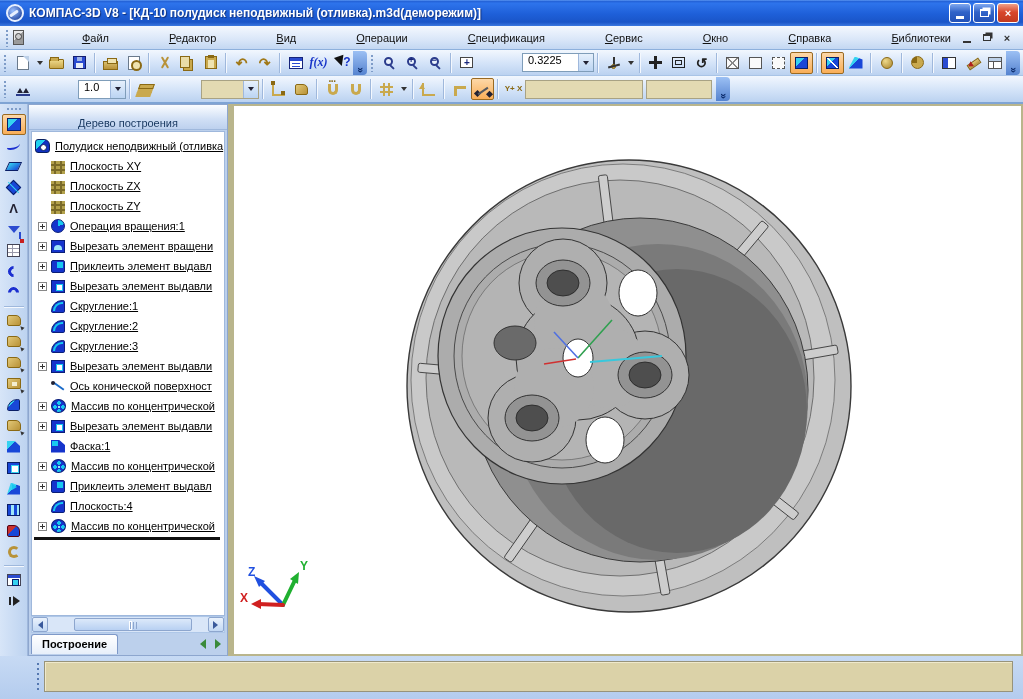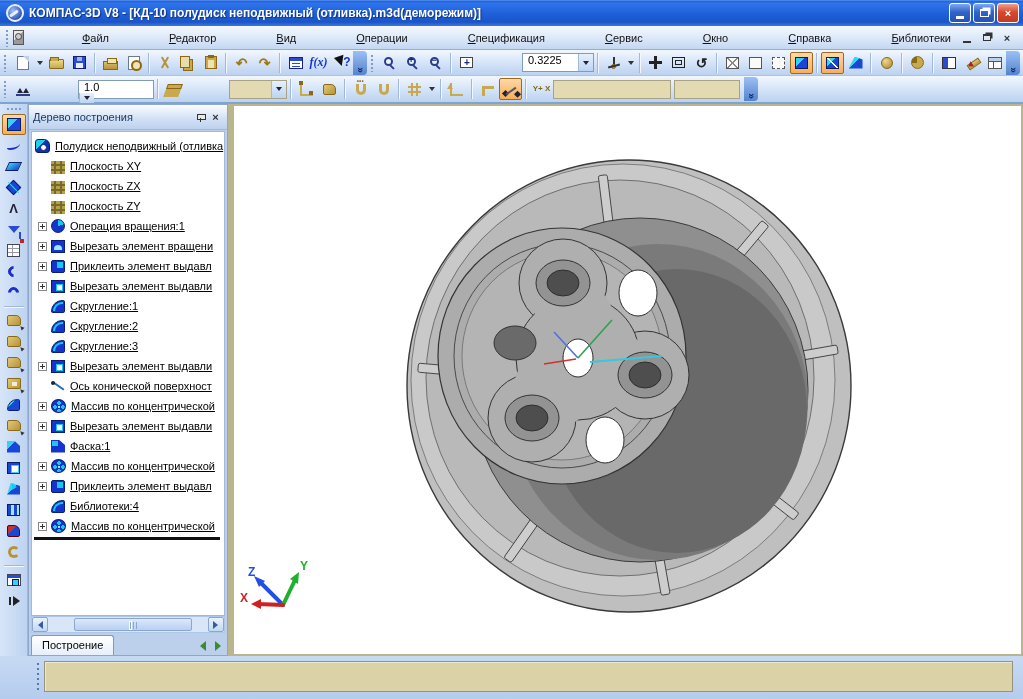--- a/index.html
+++ b/index.html
@@ -166,21 +166,21 @@
   .lp-shell { width:12px; height:12px; border:3px solid #B89238; border-right-color:transparent; border-radius:50%; }
   .lp-sectionw { width:14px; height:12px; background:#fff; border:1px solid #445; }
   .lp-sectionw::before { content:""; position:absolute; left:0; top:0; right:0; height:3px; background:#2B4BD0; }
   .lp-sectionw::after { content:""; position:absolute; right:1px; top:4px; width:5px; height:5px; background:#35D2F0; border:1px solid #0A1E66; }
   .lp-expand { width:14px; height:12px; }
   .lp-expand::before { content:""; position:absolute; left:2px; top:2px; width:2px; height:8px; background:#222; }
   .lp-expand::after { content:""; position:absolute; left:6px; top:1px; border:5px solid transparent; border-left:7px solid #222; }
 
   
   #treepanel { position:absolute; left:28px; top:104px; width:200px; bottom:43px; background:#BCD0EC; border:1px solid #8DA6CE; display:flex; flex-direction:column; }
-  #tree-header { height:20px; background:linear-gradient(180deg,#FBFDFF,#D0DFF5 60%,#BDD1EE); border-bottom:1px solid #9FB8DC; display:flex; align-items:center; padding:12px 4px; }
+  #tree-header { height:20px; background:linear-gradient(180deg,#FBFDFF,#D0DFF5 60%,#BDD1EE); border-bottom:1px solid #9FB8DC; display:flex; align-items:center; padding:12px 4px;flex-direction:column; }
   #tree-header .title { flex:1; color:#16365E; }
   .hbtn { width:15px; height:14px; display:flex; align-items:center; justify-content:center; color:#333; font-weight:bold; font-size:11px; }
   .pin-icon { width:8px; height:10px; position:relative; }
   .pin-icon::before { content:""; position:absolute; left:0; top:2px; width:7px; height:4px; border:1px solid #333; background:#E8E8E8; }
   .pin-icon::after { content:""; position:absolute; left:3px; top:6px; width:1px; height:4px; background:#333; }
   #treebody { flex:1; background:#fff; margin:1px 2px 0 2px; border:1px solid #9FB8DC; overflow:hidden; position:relative; padding-top:4px;text-decoration:underline; }
   .trow { height:20px; display:flex; align-items:center; white-space:nowrap; overflow:hidden; }
   .texp { width:9px; height:9px; margin-left:6px; margin-right:4px; border:1px solid #888; background:#fff; position:relative; flex:none; }
   .texp::before { content:""; position:absolute; left:1px; top:3px; width:5px; height:1px; background:#333; }
   .texp::after { content:""; position:absolute; left:3px; top:1px; width:1px; height:5px; background:#333; }
@@ -215,21 +215,21 @@
     background-image:radial-gradient(circle 2px at 7px 3px,#18C8F0 95%,transparent 100%),radial-gradient(circle 2px at 3px 7px,#18C8F0 95%,transparent 100%),radial-gradient(circle 2px at 11px 7px,#18C8F0 95%,transparent 100%),radial-gradient(circle 2px at 7px 11px,#18C8F0 95%,transparent 100%),radial-gradient(circle 1.5px at 7px 7px,#9FE6F8 95%,transparent 100%); }
   .ti-chamfer { width:14px; height:13px; background:#1534CC; clip-path:polygon(0 0,55% 0,100% 42%,100% 100%,0 100%); }
   .ti-chamfer::after { content:""; position:absolute; left:1px; top:1px; width:6px; height:5px; background:#18C8F0; }
 
   #tree-hscroll { height:17px; margin:0 2px; background:#D9E6F8; display:flex; align-items:center; border:1px solid #AEC7E8; }
   .sarrow { width:16px; height:15px; background:linear-gradient(180deg,#EAF2FC,#C2D8F4); border:1px solid #8DA6CE; border-radius:2px; display:flex; align-items:center; justify-content:center; flex:none; }
   .sarrow .tri-l { border:4px solid transparent; border-right:5px solid #3A5A9C; margin-right:3px; }
   .sarrow .tri-r { border:4px solid transparent; border-left:5px solid #3A5A9C; margin-left:3px; }
   #hthumb { width:118px; height:13px; margin-left:26px; background:linear-gradient(180deg,#DCE9FA,#B8D0F2); border:1px solid #8DA6CE; border-radius:2px; position:relative; }
   #hthumb::after { content:""; position:absolute; left:50%; top:3px; width:1px; height:7px; background:#8DA6CE; box-shadow:-3px 0 0 #8DA6CE,3px 0 0 #8DA6CE,-3px 0 0 1px #fff; }
-  #tree-tabs { height:22px; display:flex; align-items:center; padding:1px 2px 0; }
+  #tree-tabs { height:22px; display:flex; align-items:flex-start; padding:1px 2px 0;font-weight:bold; }
   #tab-construction { height:20px; background:linear-gradient(180deg,#FFFFFF,#E7EFFA); border:1px solid #7E99C8; border-bottom:none; border-radius:3px 3px 0 0; padding:3px 10px 0; color:#000; }
   .tab-arrows { margin-left:auto; display:flex; gap:3px; padding-top:3px; }
   .tab-arrow { width:13px; height:13px; display:flex; align-items:center; justify-content:center; }
   .tab-arrow .tl { border:5px solid transparent; border-right:6px solid #3A8A3A; margin-right:4px; }
   .tab-arrow .tr { border:5px solid transparent; border-left:6px solid #3A8A3A; margin-left:4px; }
 
   
   #docarea { position:absolute; left:228px; top:104px; right:0; bottom:43px; background:#fff;
     border:2px solid #B9B58C; border-left:6px solid #B9B58C; }
   #model-svg { position:absolute; left:0; top:0; }
@@ -405,21 +405,21 @@
       <span class="ic ic-propsheet"></span>
     </span>
   <span class="tb-end"></span>
 </div>
 
 <div id="tb2" class="toolbar">
   <span class="grip"></span>
   <span class="tbtn">
       <span class="ic ic-steparrows"></span>
     </span>
-  <span class="combo" style="width:76px;flex-direction:column;">
+  <span class="combo" style="width:48px;">
     <span class="val">1.0</span>
     <span class="cbtn"></span>
   </span>
   <span class="tsep"></span>
   <span class="tbtn">
       <span class="ic ic-layers"></span>
     </span>
   <span class="combo disabled" style="width:58px;">
     <span class="val"></span>
     <span class="cbtn"></span>
@@ -623,21 +623,21 @@
         <span class="ti ti-array"></span>
         <span class="tlabel">Массив по концентрической</span>
       </div>
     <div class="trow lvl1">
         <span class="texp"></span>
         <span class="ti ti-boss"></span>
         <span class="tlabel">Приклеить элемент выдавл</span>
       </div>
     <div class="trow lvl1 noexp">
         <span class="ti ti-fillet"></span>
-        <span class="tlabel">Библиотеки:4</span>
+        <span class="tlabel">Плоскость:4</span>
       </div>
     <div class="trow lvl1">
         <span class="texp"></span>
         <span class="ti ti-array"></span>
         <span class="tlabel">Массив по концентрической</span>
       </div>
     <div class="tmark"></div>
   </div>
   <div id="tree-hscroll">
     <span class="sarrow">

